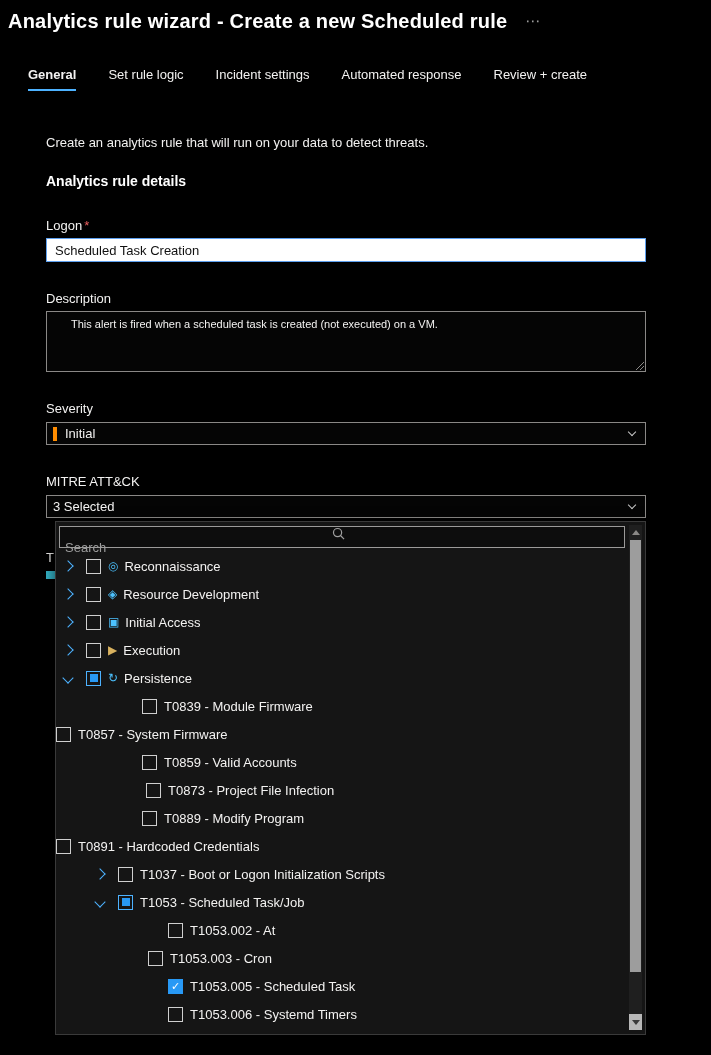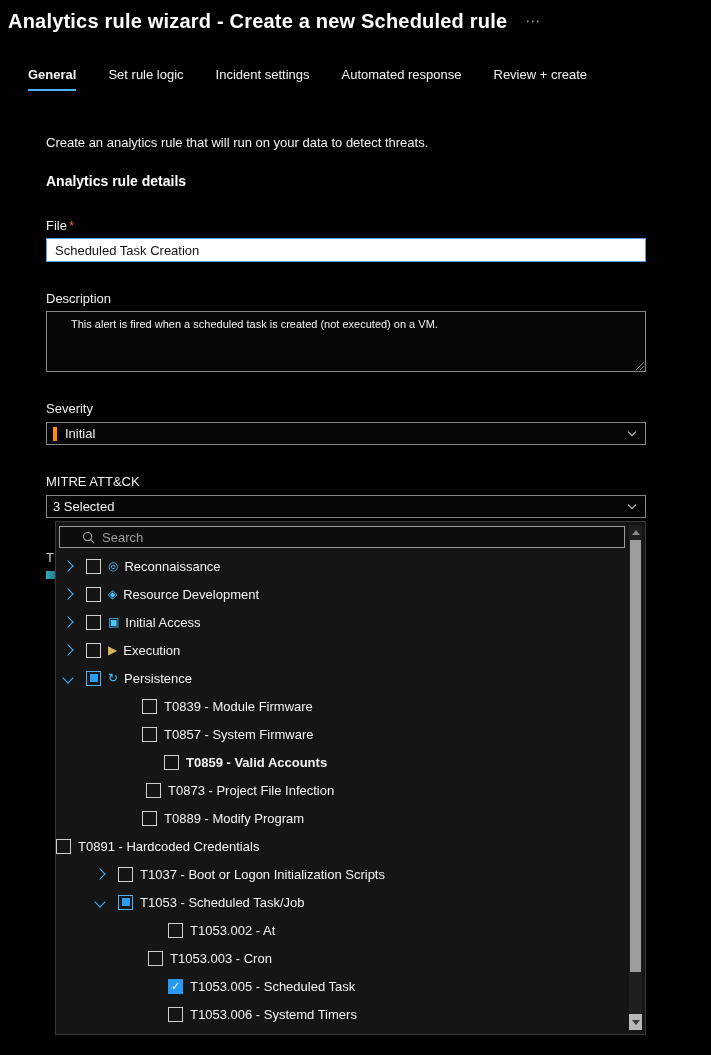--- a/index.html
+++ b/index.html
@@ -53,21 +53,21 @@
   .frag { position:absolute; left:0; top:29px; font-size:13px; color:#f3f2f1; }
   .frag-link { position:absolute; left:0; top:50px; width:9px; height:8px; background:#35b5c9; }
 
   .dropdown-panel {
     position:relative; margin-left:9px; margin-top:3px; width:591px;
     background:#151515; border:1px solid #3a3a3a; box-shadow:0 6px 14px rgba(0,0,0,.65);
     padding:4px 0 6px 0; z-index:2;
   }
   .search-box {
     margin:0 20px 4px 3px; height:22px; border:1px solid #9b9a99; background:#0d0d0d;
-    display:flex; align-items:center; padding:0 22px;
+    display:flex; align-items:center; padding:0 5px;flex-direction:column;
   }
   .search-box input {
     background:transparent; border:none; outline:none; color:#e6e6e6;
     font-size:13px; width:100%; font-family:"Liberation Sans", sans-serif;
   }
   .search-box input::placeholder { color:#9d9d9d; }
   .search-icon { margin-right:7px; display:flex; }
 
   .tree { }
   .trow { height:28px; display:flex; align-items:center; cursor:pointer; padding-right:22px; }
@@ -104,21 +104,21 @@
     <span class="tab">Set rule logic</span>
     <span class="tab">Incident settings</span>
     <span class="tab">Automated response</span>
     <span class="tab">Review + create</span>
   </div>
 
 <div class="content">
   <div class="intro">Create an analytics rule that will run on your data to detect threats.</div>
   <div class="section-title">Analytics rule details</div>
 
-  <div class="field-label"><span>File</span><span class="req">*</span></div>
+  <div class="field-label"><span>Logon</span><span class="req">*</span></div>
   <input class="text-input" type="text" value="Scheduled Task Creation" style="">
 
   <div class="field-label">Description</div>
   <div class="ta-wrap">
     <textarea class="textarea" style="">This alert is fired when a scheduled task is created (not executed) on a VM.</textarea>
     <div class="resize-handle"></div>
   </div>
 
   <div class="field-label">Severity</div>
   <div class="combo">
@@ -175,25 +175,25 @@
           <div class="trow" style="padding-left: 8px;">
             <span class="chev down"></span>
             <span class="cb indeterminate"></span>
             <span class="ticon" style="color: rgb(76, 194, 255);">↻</span>
             <span class="tlabel">Persistence</span>
           </div>
           <div class="trow" style="padding-left: 86px;">
             <span class="cb unchecked"></span>
             <span class="tlabel">T0839 - Module Firmware</span>
           </div>
+          <div class="trow" style="">
+            <span class="cb unchecked"></span>
+            <span class="tlabel">T0857 - System Firmware</span>
+          </div>
           <div class="trow" style="padding-left: 86px;">
-            <span class="cb unchecked"></span>
-            <span class="tlabel">T0857 - System Firmware</span>
-          </div>
-          <div class="trow" style="padding-left: 108px; font-weight: bold;">
             <span class="cb unchecked"></span>
             <span class="tlabel">T0859 - Valid Accounts</span>
           </div>
           <div class="trow" style="padding-left: 90px;">
             <span class="cb unchecked"></span>
             <span class="tlabel">T0873 - Project File Infection</span>
           </div>
           <div class="trow" style="padding-left: 86px;">
             <span class="cb unchecked"></span>
             <span class="tlabel">T0889 - Modify Program</span>

